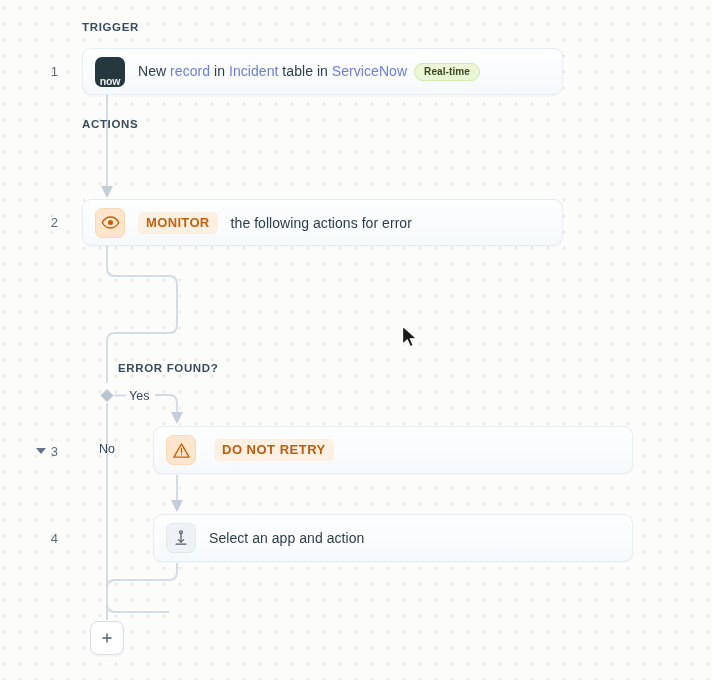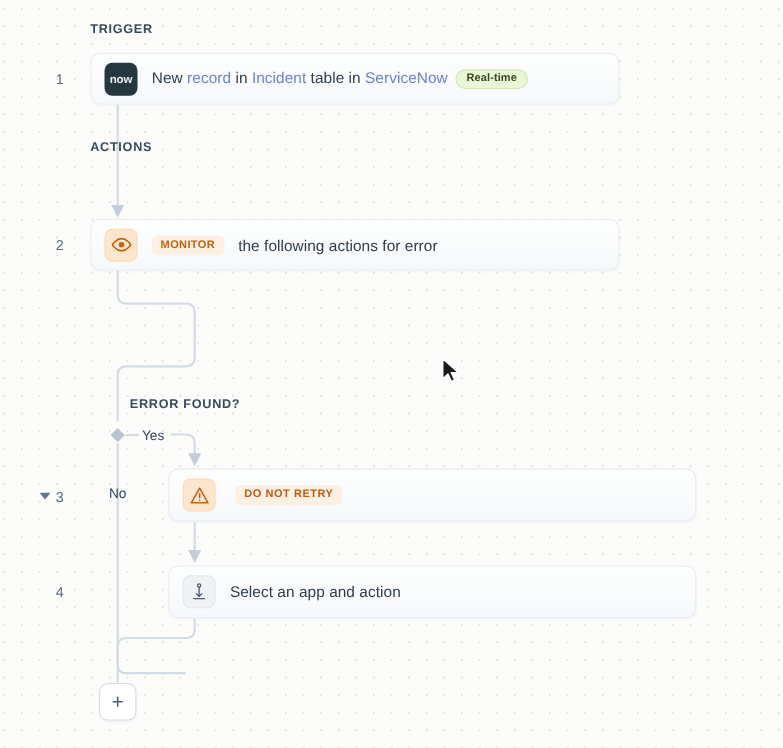--- a/index.html
+++ b/index.html
@@ -81,20 +81,21 @@
     align-items: center;
     justify-content: center;
     flex: 0 0 auto;
   }
   .icon-tile.servicenow {
     background: #253840;
     color: #e9eef0;
     font-size: 10.5px;
     font-weight: 700;
     letter-spacing: -0.2px;
+    align-items: flex-end;
   }
   .icon-tile.amber {
     background: #fde6cd;
     border: 1px solid #fbd9b4;
     box-sizing: border-box;
     color: #c2610a;
   }
   .icon-tile.neutral {
     background: #eef2f5;
     border: 1px solid #e1e8ee;
@@ -108,21 +109,21 @@
     font-size: 14px;
     color: #2e3d4b;
     white-space: nowrap;
     letter-spacing: 0.05px;
   }
   .card-text .tok-var { color: #6b7fd7; }
 
   
   .chip {
     display: inline-block;
-    font-size: 10px;
+    font-size: 13px;
     font-weight: 700;
     letter-spacing: 0.35px;
     padding: 3px 8px 4px;
     border-radius: 5px;
     white-space: nowrap;
   }
   .chip.monitor {
     background: #fcf0e3;
     color: #c1620c;
     margin-left: 13px;
@@ -212,21 +213,21 @@
 
     <path d="M155,395 L169,395 Q177,395 177,403 L177,418" stroke="#d3dce4" stroke-width="2" fill="none" marker-end="url(#arrow)"></path>
 
     <path d="M177,475 L177,506" stroke="#d3dce4" stroke-width="2" fill="none" marker-end="url(#arrow)"></path>
 
     <path d="M177,563 L177,572 Q177,580 169,580 L115,580 Q107,580 107,588 L107,604" stroke="#d3dce4" stroke-width="2" fill="none"></path>
   </svg>
 
   <div class="section-label" style="left:82px; top:21px;">TRIGGER</div>
 
-  <div class="section-label" style="left:82px; top:128px;">ACTIONS</div>
+  <div class="section-label" style="left:82px; top:118px;">ACTIONS</div>
 
   <div class="section-label" style="left:82px; top:362px;padding-left:36px;">ERROR FOUND?</div>
 
   <div class="step-num" style="left:38px; top:64px;">1</div>
 
   <div class="card" style="left:82px; top:48px; width:481px; height:47px;">
     <div class="icon-tile servicenow">
       <span>now</span>
     </div>
     <div class="card-text">

